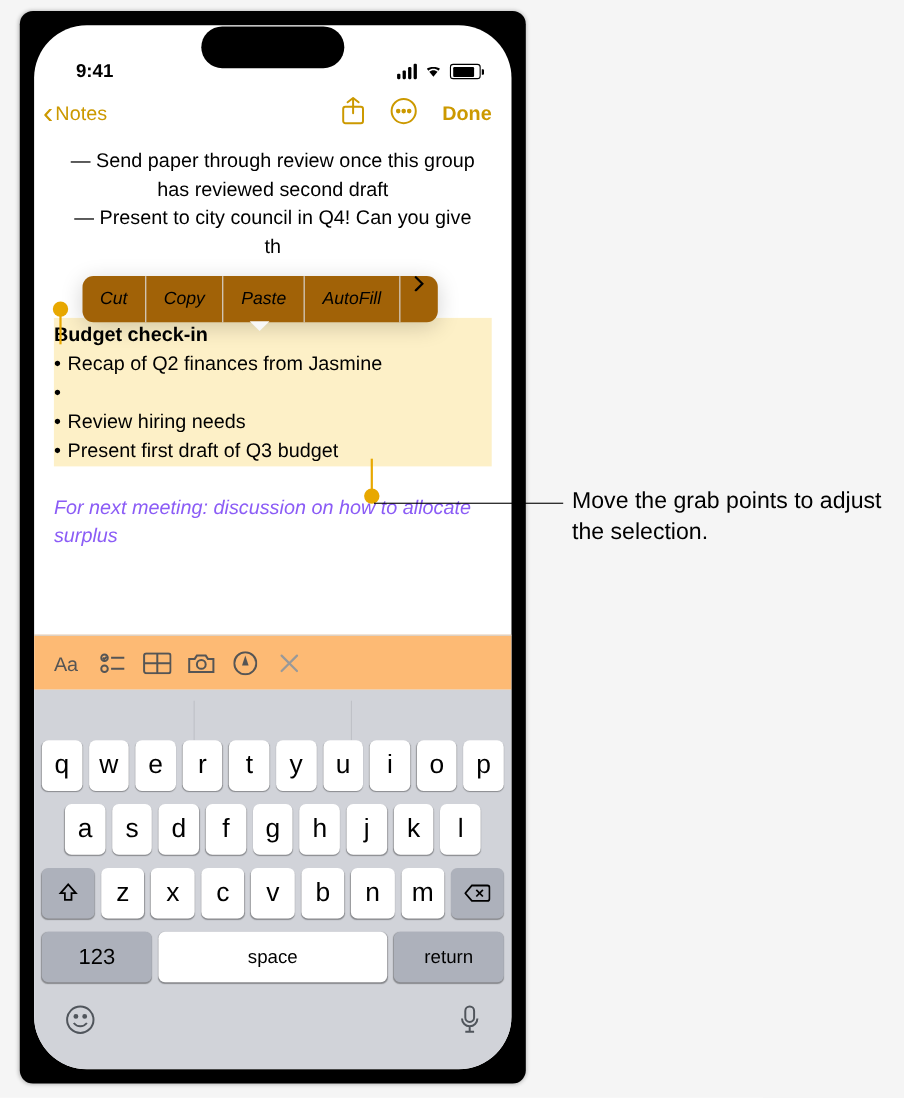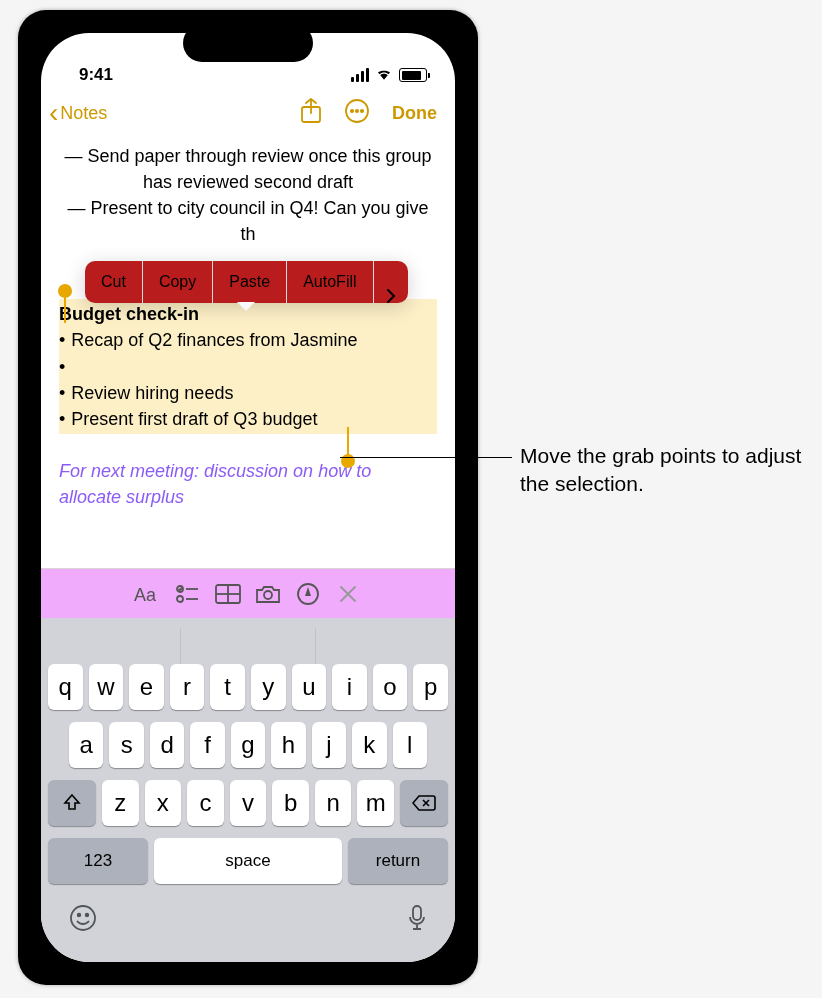--- a/index.html
+++ b/index.html
@@ -15,22 +15,22 @@
       height: 998px;
       position: relative;
     }
     .phone-frame {
       position: absolute;
       left: 18px;
       top: 10px;
       width: 460px;
       height: 975px;
       background: #000;
-      border-radius: 28px;
-      padding: 23px;
+      border-radius: 12px;
+      padding: 13px;
       box-shadow: 0 0 4px rgba(0,0,0,0.3);
     }
     .screen {
       width: 100%;
       height: 100%;
       background: #fff;
       border-radius: 48px;
       overflow: hidden;
       position: relative;
       display: flex;
@@ -144,27 +144,28 @@
       word-wrap: break-word;
       text-align: center;
     }
     .cut-line {
       white-space: nowrap;
     }
     .context-menu {
       position: absolute;
       left: 44px;
       top: 228px;
-      background: #b91c1c;
+      background: #a16207;
       border-radius: 10px;
       box-shadow: 0 4px 20px rgba(0,0,0,0.18);
       display: flex;
-      align-items: flex-end;
+      align-items: flex-start;
       height: 42px;
       z-index: 50;
+      font-style: italic;
     }
     .context-item {
       padding: 0 16px;
       font-size: 16px;
       color: #000;
       border-right: 1px solid #ddd;
       height: 100%;
       display: flex;
       align-items: center;
     }
@@ -233,25 +234,25 @@
       height: 28px;
       background: #e8a800;
     }
     .italic-line {
       font-style: italic;
       color: #8b5cf6;
       margin-top: 24px;
     }
     .format-toolbar {
       height: 50px;
-      background: #f0abfc;
+      background: #fdba74;
       border-top: 1px solid #d6d6d6;
       display: flex;
       align-items: center;
-      justify-content: center;
+      justify-content: flex-start;
       padding: 0 12px;
     }
     .toolbar-icon {
       color: #555;
       display: flex;
       align-items: center;
       justify-content: center;
       width: 40px;
     }
     .keyboard {
@@ -296,21 +297,21 @@
       flex: 0 0 48px;
     }
     .bottom-actions {
       display: flex;
       gap: 6px;
       padding: 0 3px;
       margin-bottom: 14px;
     }
     .key-123 {
       flex: 0 0 100px;
-      font-size: 17px;
+      font-size: 20px;
     }
     .key-space {
       flex: 1;
       font-size: 17px;
     }
     .key-return {
       flex: 0 0 100px;
       font-size: 17px;
     }
     .keyboard-footer {

